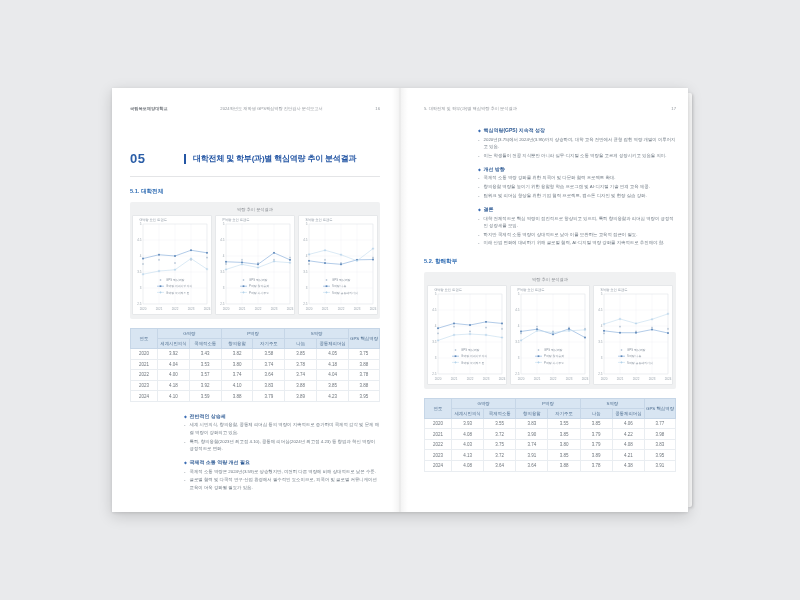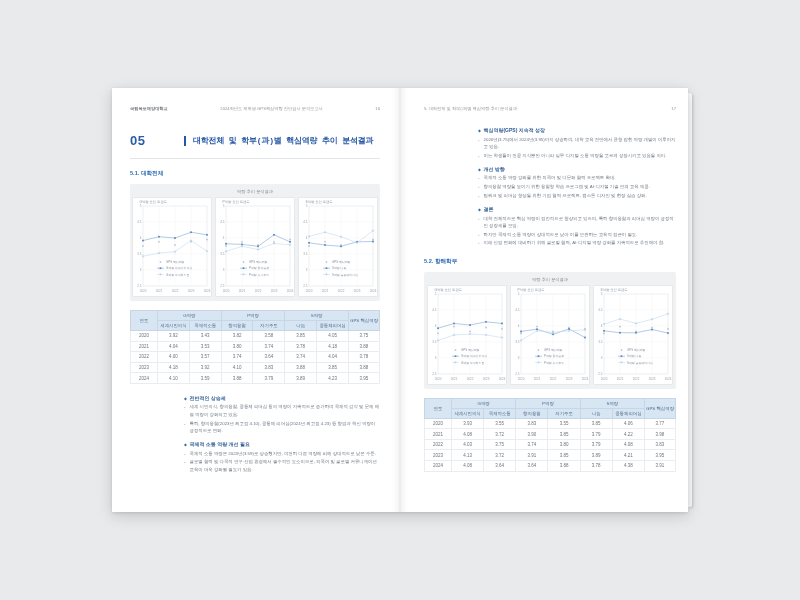--- a/index.html
+++ b/index.html
@@ -26,24 +26,24 @@
     background:linear-gradient(90deg,rgba(0,0,0,0) 0%,rgba(0,0,0,.04) 40%,rgba(0,0,0,.09) 50%,rgba(0,0,0,.04) 60%,rgba(0,0,0,0) 100%);
     pointer-events:none;z-index:5;
   }
   
   .page-header{display:flex;align-items:baseline;font-size:4.2px;color:#8f949a;}
   .page-header .org{font-weight:700;color:#6d7278;}
   .page-header .center{flex:1;text-align:center;}
   .page-header .left-title{flex:1;text-align:left;}
   .page-header .pagenum{margin-left:auto;color:#8f949a;}
   
-  .section-head{display:flex;align-items:center;margin-top:22px;}
+  .section-head{display:flex;align-items:center;margin-top:40px;}
   .sec-num{width:54px;font-size:13px;font-weight:700;color:#2b5ea7;letter-spacing:.5px;}
   .sec-bar{width:2px;height:10px;background:#2456a4;margin-right:7px;}
-  .sec-title{font-size:8px;font-weight:700;color:#2456a4;letter-spacing:-.2px;font-family:Liberation Mono, monospace;}
+  .sec-title{font-size:8px;font-weight:700;color:#2456a4;letter-spacing:-.2px;}
   .divider{height:1px;background:#e4e5e7;margin-top:10px;}
   .subsection{font-size:5.6px;font-weight:700;color:#2f6cb3;margin-top:11px;}
   
   .chart-panel{background:#f0f1f2;border-radius:2px;margin-top:6px;padding:5px 3px 4px 3px;}
   .panel-title{text-align:center;font-size:4.2px;color:#85898f;margin-bottom:3px;}
   .subplot-row{display:flex;justify-content:center;gap:3px;}
   .subplot{background:#ffffff;border:1px solid #e6e8ea;border-radius:1px;line-height:0;}
   
   .score-table{width:100%;border-collapse:collapse;table-layout:fixed;margin-top:9px;}
   .score-table th{

